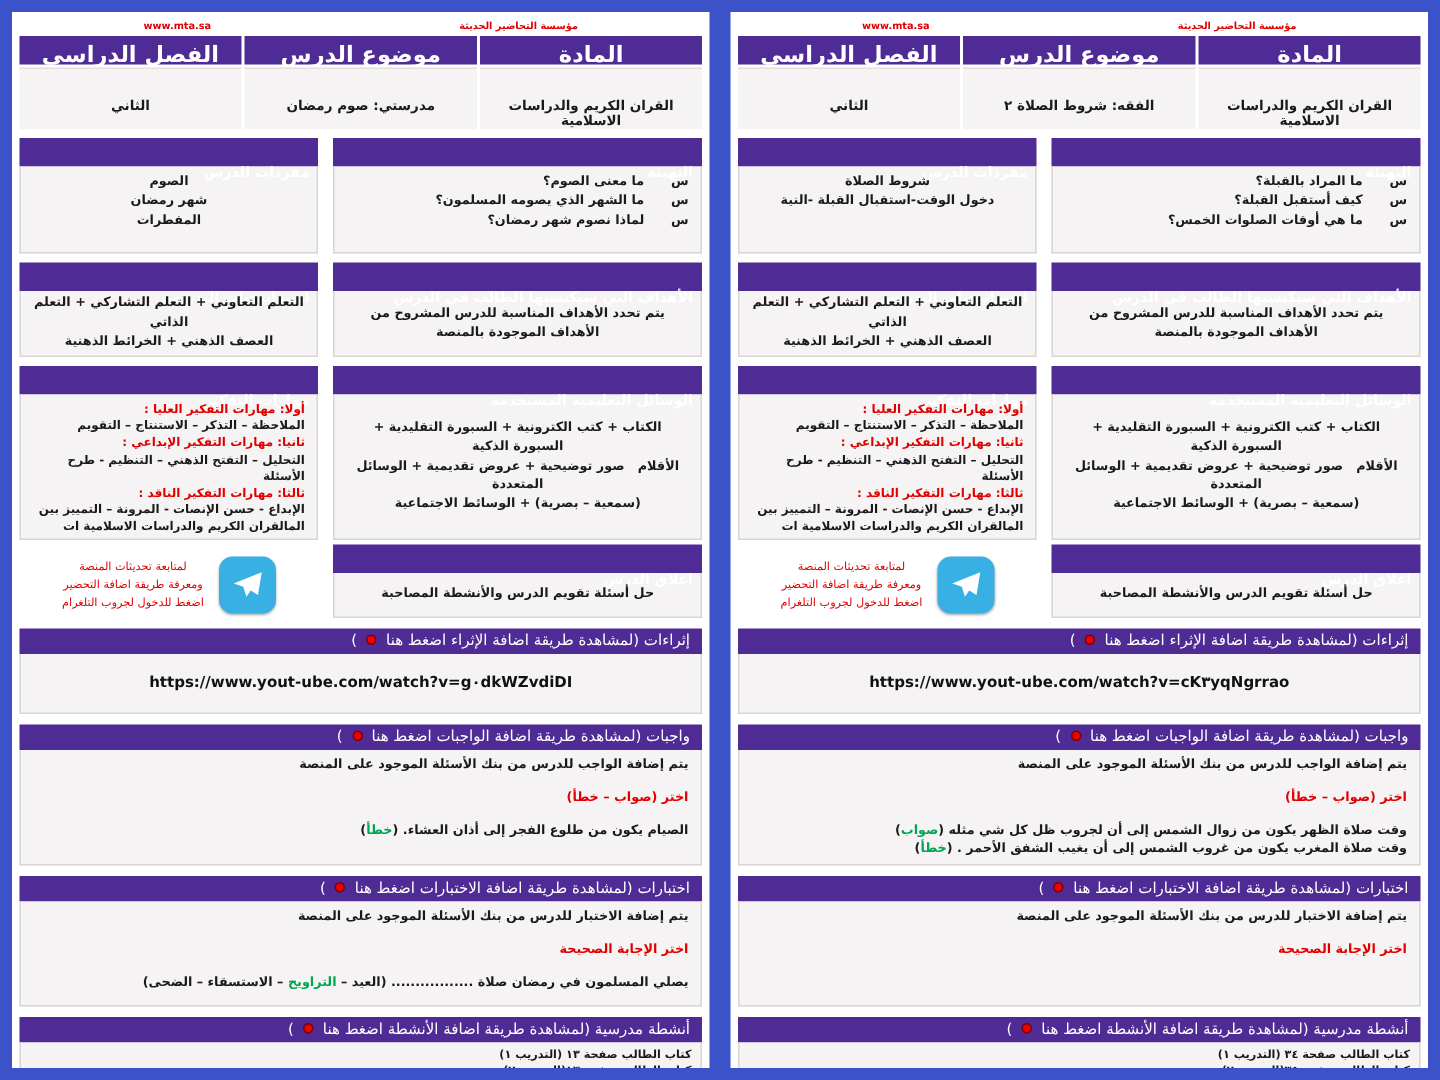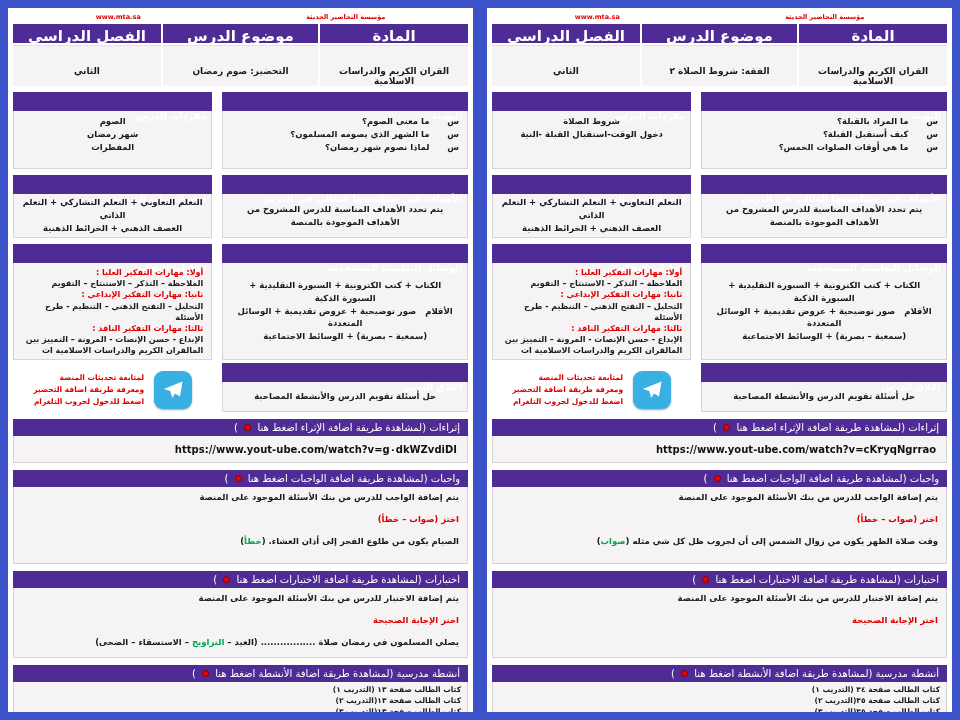--- a/index.html
+++ b/index.html
@@ -23,25 +23,25 @@
   .hdr{background:var(--purple);color:#fff;font-weight:700;font-size:9.5px;padding:18px 6px 1px;height:16px;line-height:12px}
   .box{background:var(--box_bg);border:1px solid var(--box_border);border-top:none;font-size:8.5px;font-weight:700;padding:4px 8px;line-height:1.5;overflow:hidden}
   .pre{white-space:pre-line}
   .tcenter{text-align:center}
   .vcenter{display:flex;flex-direction:column;justify-content:center}
   .h56{height:58px}.h44{height:44px}.h96{height:97px}.h30{height:30px}
   .redtxt{color:var(--red)}
   .greentxt{color:var(--green)}
   .tgrow{display:flex;align-items:center;justify-content:center;gap:10px;height:100%;padding-top:4px}
   .tg-icon{width:38px;height:38px;border-radius:9px;background:var(--telegram);display:flex;align-items:center;justify-content:center;box-shadow:0 1px 2px rgba(0,0,0,.35)}
-  .tg-txt{color:var(--red);font-size:7.5px;font-weight:700;text-align:right;line-height:1.6}
+  .tg-txt{color:var(--red);font-size:7.5px;font-weight:400;text-align:center;line-height:1.6}
   .fsec{margin-top:7px}
   .fhdr{background:var(--purple);color:#fff;font-weight:400;font-size:10px;padding:2.5px 8px;height:17px;line-height:12px}
   .dot{display:inline-block;width:7px;height:7px;border-radius:50%;background:#e00;border:1px solid #7a0000;vertical-align:middle;margin:0 3px}
-  .urlbox{height:27px;display:flex;align-items:center;justify-content:flex-start;padding:0 10px}
+  .urlbox{height:40px;display:flex;align-items:center;justify-content:center;padding:0 10px}
   .url{font-size:10px;font-weight:700;color:#111;unicode-bidi:isolate}
   .h76{height:77px}.h82{height:70px}.h34{height:35px}
   .sp{margin-top:9px;margin-bottom:9px}
   .acts{font-size:7.5px;line-height:1.45;padding:3px 6px}
   .instr{display:flex;margin-top:2px}
   .ilabel{flex:0 0 21%;background:var(--gray_label);color:var(--red);font-weight:700;font-size:8px;display:flex;align-items:center;justify-content:center;border-left:2px solid #fff}
   .itext{flex:1;background:var(--gray_row);font-size:8px;font-weight:700;padding:3px 8px;line-height:1.6;text-align:center}
 </style>
 </head>
 <body>
@@ -53,21 +53,21 @@
     <div class="topstrip">
       <span class="tinyred">مؤسسة التحاضير الحديثة</span>
       <span class="tinyred">www.mta.sa</span>
     </div>
 
     <div class="ttable">
       <div class="th">المادة</div>
       <div class="th">موضوع الدرس</div>
       <div class="th">الفصل الدراسي</div>
       <div class="td">القران الكريم والدراسات الاسلامية</div>
-      <div class="td">التحضير: صوم رمضان</div>
+      <div class="td">مدرستي: صوم رمضان</div>
       <div class="td">الثاني</div>
     </div>
 
     <div class="cols">
       <div class="col-wide">
         <div class="hdr">التهيئة</div>
         <div class="box pre h56">س&nbsp;&nbsp;&nbsp;&nbsp;&nbsp;&nbsp;ما معنى الصوم؟
 س&nbsp;&nbsp;&nbsp;&nbsp;&nbsp;&nbsp;ما الشهر الذي يصومه المسلمون؟
 س&nbsp;&nbsp;&nbsp;&nbsp;&nbsp;&nbsp;لماذا نصوم شهر رمضان؟</div>
       </div>
@@ -290,20 +290,23 @@
         <span>واجبات (لمشاهدة طريقة اضافة الواجبات اضغط هنا</span>
         <span class="dot"></span>
         <span>)</span>
       </div>
       <div class="box h76">
         <div>يتم إضافة الواجب للدرس من بنك الأسئلة الموجود على المنصة</div>
         <div class="redtxt sp">اختر (صواب – خطأ)</div>
         <div>
           <span>وقت صلاة الظهر يكون من زوال الشمس إلى أن لجروب ظل كل شي مثله (</span><span class="greentxt">صواب</span><span>)</span>
         </div>
+        <div>
+          <span>وقت صلاة المغرب يكون من غروب الشمس إلى أن يغيب الشفق الأحمر . (</span><span class="greentxt">خطأ</span><span>)</span>
+        </div>
       </div>
     </div>
 
     <div class="fsec">
       <div class="fhdr">
         <span>اختبارات (لمشاهدة طريقة اضافة الاختبارات اضغط هنا</span>
         <span class="dot"></span>
         <span>)</span>
       </div>
       <div class="box h82">

